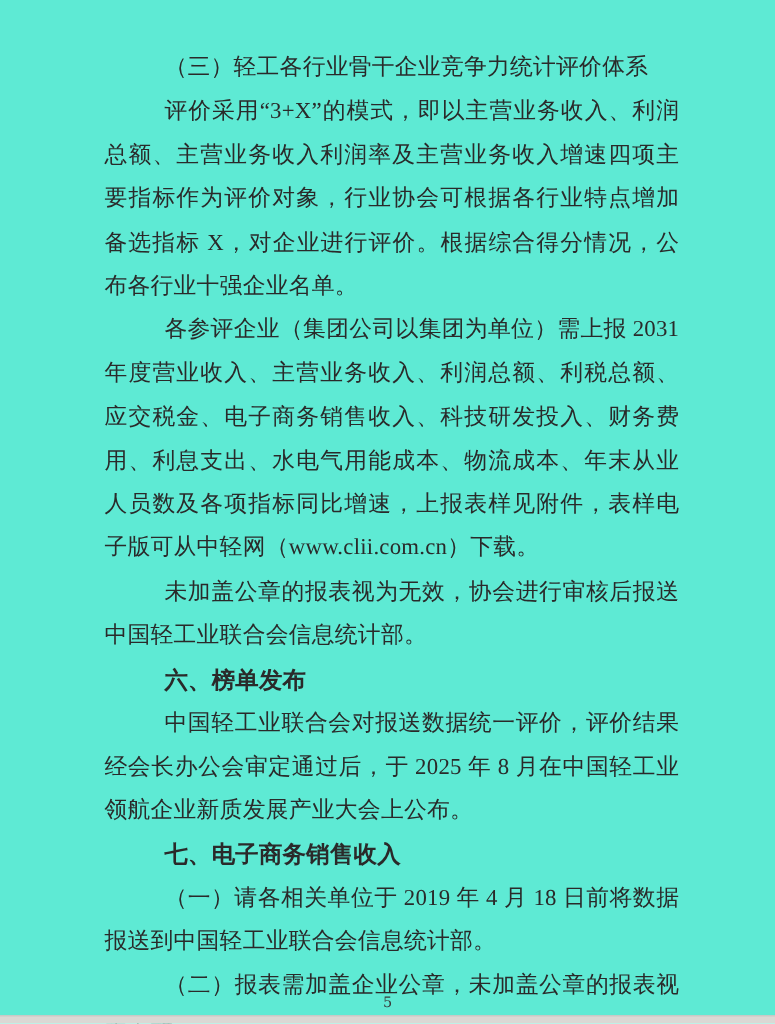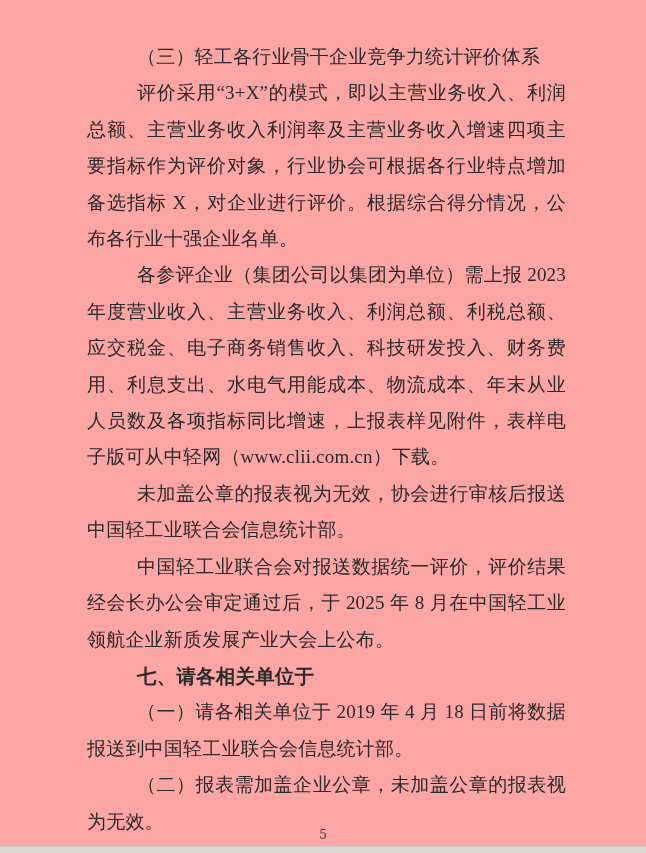--- a/index.html
+++ b/index.html
@@ -4,21 +4,21 @@
 <style>
   html, body {
     margin: 0;
     padding: 0;
     background: #fcfcfa;
   }
   .page {
     position: relative;
     width: 646px;
     height: 853px;
-    background: #fca5a5;
+    background: #5eead4;
     overflow: hidden;
     font-family: "Liberation Serif", "DejaVu Serif", serif;
     color: #2a2a2a;
   }
   .content {
     position: absolute;
     top: 39px;
     left: 87px;
     width: 479px;
   }
@@ -62,23 +62,24 @@
     border-top: 1px solid #c9c6c2;
   }
 </style>
 </head>
 <body>
 
 <div class="page">
   <main class="content">
     <p class="blk heading-paren">（三）轻工各行业骨干企业竞争力统计评价体系</p>
     <p class="blk">评价采用“3+X”的模式，即以主营业务收入、利润总额、主营业务收入利润率及主营业务收入增速四项主要指标作为评价对象，行业协会可根据各行业特点增加备选指标 X，对企业进行评价。根据综合得分情况，公布各行业十强企业名单。</p>
-    <p class="blk">各参评企业（集团公司以集团为单位）需上报 2023 年度营业收入、主营业务收入、利润总额、利税总额、应交税金、电子商务销售收入、科技研发投入、财务费用、利息支出、水电气用能成本、物流成本、年末从业人员数及各项指标同比增速，上报表样见附件，表样电子版可从中轻网（www.clii.com.cn）下载。</p>
+    <p class="blk">各参评企业（集团公司以集团为单位）需上报 2031 年度营业收入、主营业务收入、利润总额、利税总额、应交税金、电子商务销售收入、科技研发投入、财务费用、利息支出、水电气用能成本、物流成本、年末从业人员数及各项指标同比增速，上报表样见附件，表样电子版可从中轻网（www.clii.com.cn）下载。</p>
     <p class="blk">未加盖公章的报表视为无效，协会进行审核后报送中国轻工业联合会信息统计部。</p>
+    <p class="blk heading-num">六、榜单发布</p>
     <p class="blk">中国轻工业联合会对报送数据统一评价，评价结果经会长办公会审定通过后，于 2025 年 8 月在中国轻工业领航企业新质发展产业大会上公布。</p>
-    <p class="blk heading-num">七、请各相关单位于</p>
+    <p class="blk heading-num">七、电子商务销售收入</p>
     <p class="blk">（一）请各相关单位于 2019 年 4 月 18 日前将数据报送到中国轻工业联合会信息统计部。</p>
     <p class="blk">（二）报表需加盖企业公章，未加盖公章的报表视为无效。</p>
   </main>
 
   <div class="page-number">5</div>
   <div class="scan-strip"></div>
 </div>
 
 </body></html>

